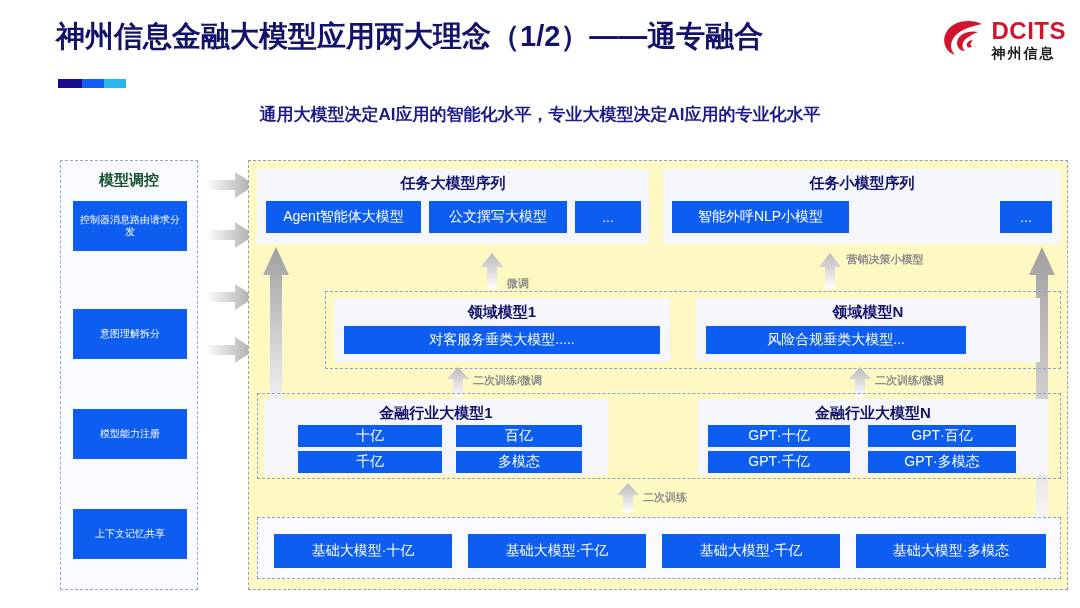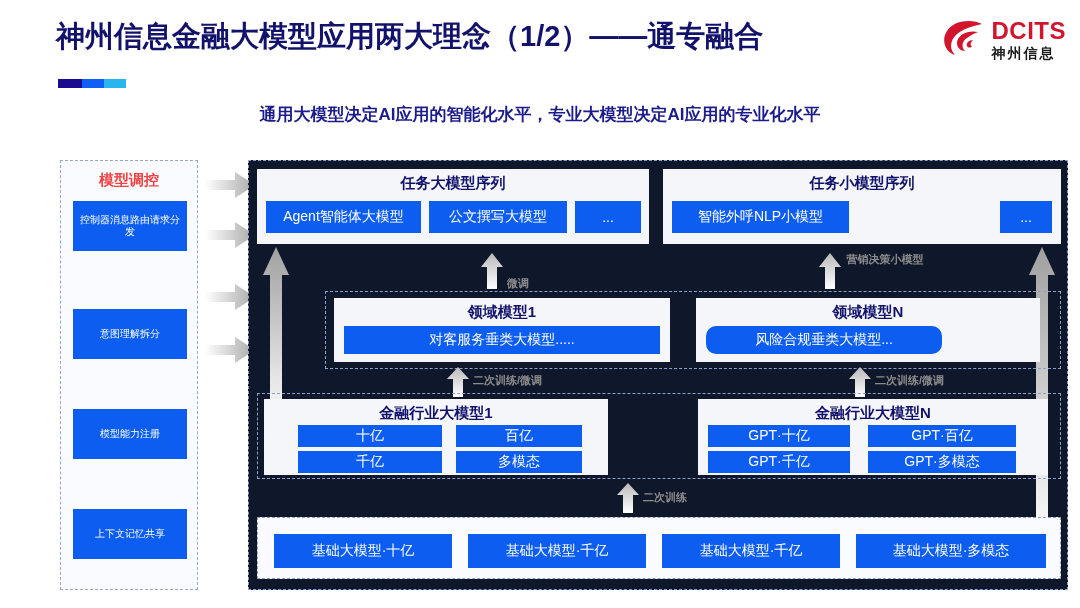--- a/index.html
+++ b/index.html
@@ -31,40 +31,40 @@
     font-size:17px;font-weight:bold;color:#1c1c8a;
   }
 
   
   .ctrl-panel{
     position:absolute;left:60px;top:160px;width:138px;height:430px;
     border:1px dashed #9aa6c8;background:#fafbfe;
     box-sizing:border-box;
   }
   .ctrl-title{
-    text-align:center;font-size:15px;font-weight:bold;color:#ef4444;
+    text-align:center;font-size:15px;font-weight:bold;color:#14532d;
     margin-top:10px;
   }
   .ctrl-box{
     position:absolute;left:12px;width:114px;background:#0d5ef0;color:#fff;
     font-size:10px;text-align:center;display:flex;align-items:center;
     justify-content:center;box-sizing:border-box;padding:3px 4px;line-height:1.25;
   }
   .ctrl-box.b1{top:40px;height:50px;}
   .ctrl-box.b2{top:148px;height:50px;}
   .ctrl-box.b3{top:248px;height:50px;}
   .ctrl-box.b4{top:348px;height:50px;}
 
   
   .r-arrow{position:absolute;left:205px;width:50px;height:26px;}
 
   
   .canvas{
     position:absolute;left:248px;top:160px;width:820px;height:430px;
-    border:1px dashed #8fa0cf;box-sizing:border-box;background:#0f172a;
+    border:1px dashed #8fa0cf;box-sizing:border-box;background:#fef9c3;
   }
 
   
   .panel{position:absolute;background:#f4f6fa;box-sizing:border-box;}
   .panel-head{
     text-align:center;font-size:15px;font-weight:bold;color:#13126b;
     padding-top:5px;
   }
   .dashgroup{position:absolute;border:1px dashed #8fa0cf;box-sizing:border-box;}
 
@@ -176,21 +176,21 @@
   </svg>
   <div class="arrow-label" style="left:596px;top:92px;width:80px;">营销决策小模型</div>
 
   <div class="dashgroup" style="left:76px;top:130px;width:736px;height:78px;">
     <div class="panel" style="left:8px;top:6px;width:336px;height:64px;">
       <div class="panel-head">领域模型1</div>
       <div class="bbox" style="position:absolute;left:10px;top:28px;width:316px;height:28px;">对客服务垂类大模型.....</div>
     </div>
     <div class="panel" style="left:370px;top:6px;width:344px;height:64px;">
       <div class="panel-head">领域模型N</div>
-      <div class="bbox" style="position:absolute;left:10px;top:28px;width:236px;height:28px;border-radius:10px;">风险合规垂类大模型...</div>
+      <div class="bbox" style="position:absolute;left:10px;top:28px;width:260px;height:28px;">风险合规垂类大模型...</div>
     </div>
   </div>
 
   <svg class="u-arrow" style="left:198px;top:206px;width:22px;height:30px" viewBox="0 0 22 30">
     <path d="M6 30 H16 V12 H22 L11 0 L0 12 H6 Z" fill="url(#gu2)"></path>
   </svg>
   <div class="arrow-label" style="left:224px;top:213px;">二次训练/微调</div>
 
   <svg class="u-arrow" style="left:600px;top:206px;width:22px;height:30px" viewBox="0 0 22 30">
     <path d="M6 30 H16 V12 H22 L11 0 L0 12 H6 Z" fill="url(#gu2)"></path>

